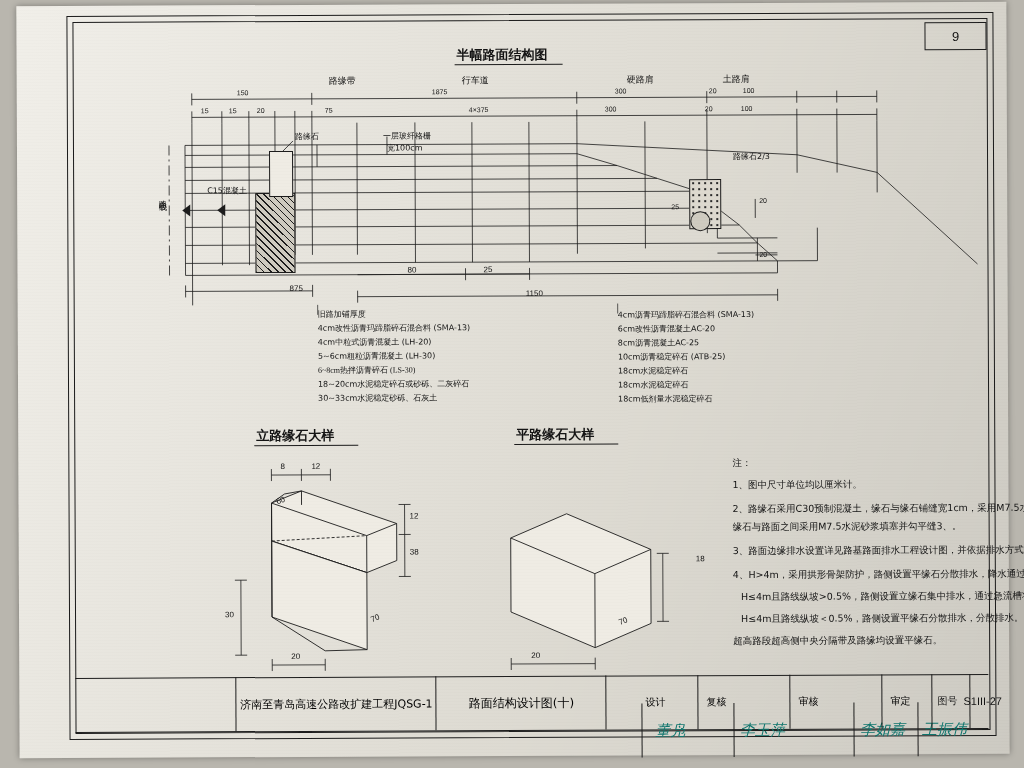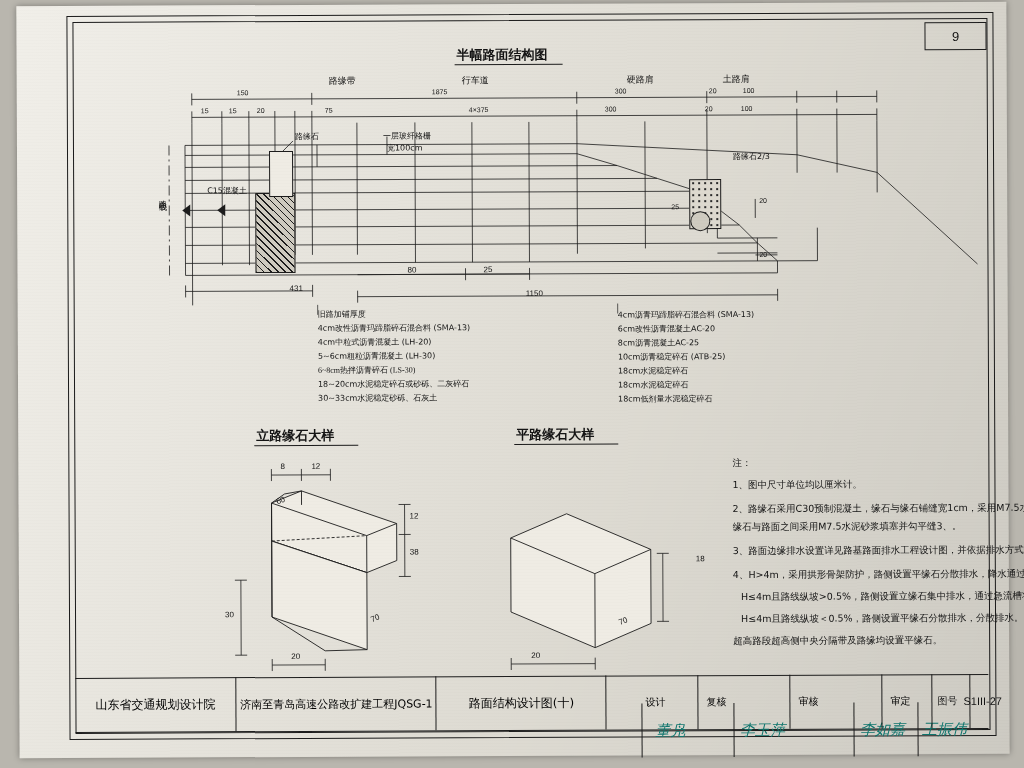--- a/index.html
+++ b/index.html
@@ -256,21 +256,21 @@
     <div class="txt cn t8" style="left:278px;top:128px;">路缘石</div>
     <div class="txt cn t8" style="left:190px;top:182px;">C15混凝土</div>
     <div class="txt cn t8" style="left:366px;top:128px;">一层玻纤格栅</div>
     <div class="txt cn t8" style="left:370px;top:140px;">宽100cm</div>
     <div class="txt cn t8" style="left:716px;top:150px;">路缘石2/3</div>
 
     <div class="txt t7" style="left:742px;top:194px;">20</div>
     <div class="txt t7" style="left:742px;top:248px;">20</div>
     <div class="txt t7" style="left:654px;top:200px;">25</div>
 
-    <div class="txt t8" style="left:272px;top:280px;">431</div>
+    <div class="txt t8" style="left:272px;top:280px;">875</div>
     <div class="txt t8" style="left:508px;top:286px;">1150</div>
     <div class="txt t8" style="left:390px;top:262px;">80</div>
     <div class="txt t8" style="left:466px;top:262px;">25</div>
 
     <div class="txt cn t8" style="left:300px;top:306px;">旧路加铺厚度</div>
     <div class="txt cn t8" style="left:300px;top:320px;">4cm改性沥青玛蹄脂碎石混合料 (SMA-13)</div>
     <div class="txt cn t8" style="left:300px;top:334px;">4cm中粒式沥青混凝土 (LH-20)</div>
     <div class="txt cn t8" style="left:300px;top:348px;">5~6cm粗粒沥青混凝土 (LH-30)</div>
     <div class="txt cn t8" style="left:300px;top:362px;font-family:Liberation Serif, serif;">6~8cm热拌沥青碎石 (LS-30)</div>
     <div class="txt cn t8" style="left:300px;top:376px;">18~20cm水泥稳定碎石或砂砾、二灰碎石</div>
@@ -309,21 +309,20 @@
     <div class="note-line cn" style="left:714px;top:542px;">3、路面边缘排水设置详见路基路面排水工程设计图，并依据排水方式选择缘石类型。</div>
     <div class="note-line cn" style="left:714px;top:566px;">4、H&gt;4m，采用拱形骨架防护，路侧设置平缘石分散排水，降水通过拱圈间拱柱排出。</div>
     <div class="note-line cn" style="left:722px;top:588px;">H≤4m且路线纵坡&gt;0.5%，路侧设置立缘石集中排水，通过急流槽将路面水排出。</div>
     <div class="note-line cn" style="left:722px;top:610px;">H≤4m且路线纵坡＜0.5%，路侧设置平缘石分散排水，分散排水。</div>
     <div class="note-line cn" style="left:714px;top:632px;">超高路段超高侧中央分隔带及路缘均设置平缘石。</div>
 
     <div class="tb">
       <div class="ln h" style="left:0;top:0;width:913px;"></div>
       <div style="position:absolute;left:0;top:0;width:913px;height:54px;border-bottom:1px solid #1c1c1c;"></div>
 
-      <div class="cell cn t12" style="left:0;width:160px;border-left:none;">山东省交通规划设计院</div>
       <div class="cell cn t11" style="left:160px;width:200px;">济南至青岛高速公路改扩建工程JQSG-1</div>
       <div class="cell cn t12" style="left:360px;width:170px;">路面结构设计图(十)</div>
 
       <div class="cell cn t10" style="left:530px;width:36px;padding-left:31px;">设计</div>
       <div class="cell sig" style="left:566px;width:56px;">董凫</div>
       <div class="cell cn t10" style="left:622px;width:36px;">复核</div>
       <div class="cell sig" style="left:658px;width:56px;">李玉萍</div>
       <div class="cell cn t10" style="left:714px;width:36px;">审核</div>
       <div class="cell sig" style="left:778px;width:56px;">李如嘉</div>
       <div class="cell cn t10" style="left:806px;width:36px;">审定</div>

